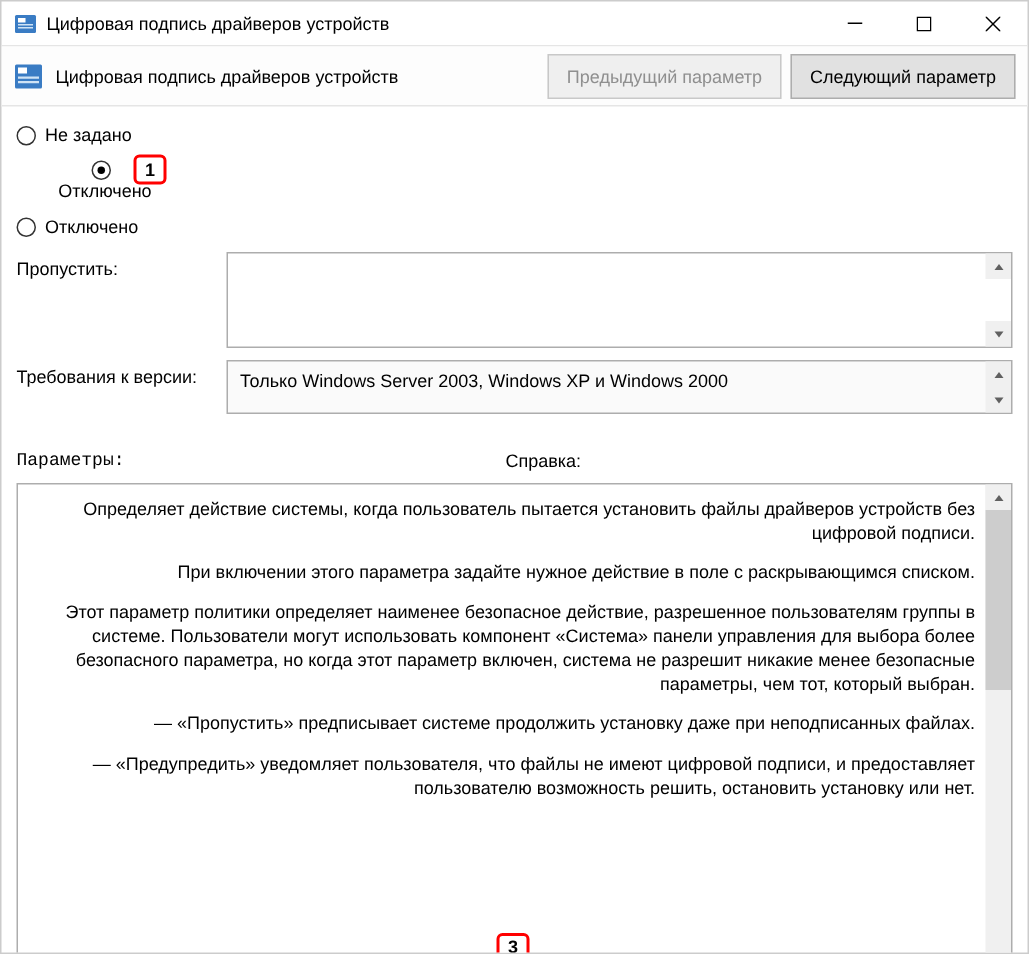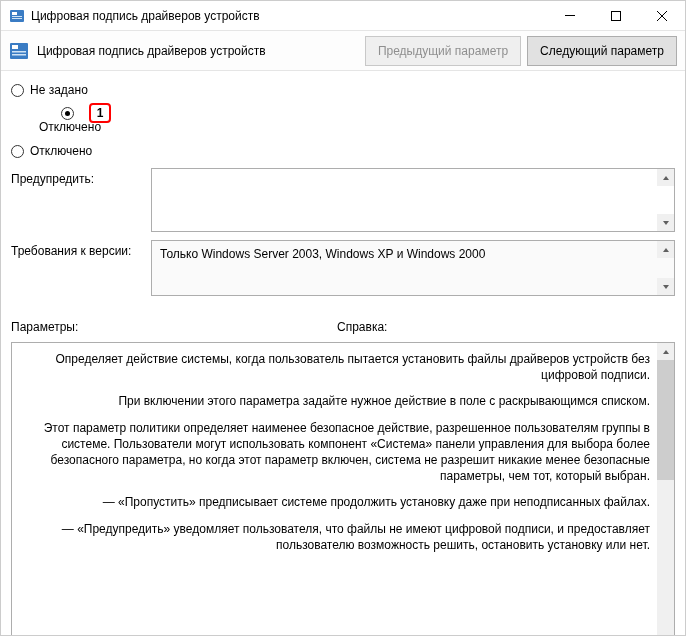--- a/index.html
+++ b/index.html
@@ -73,34 +73,34 @@
     background: #000;
   }
   .fields { flex: 1; }
   .field-row { display: flex; margin-bottom: 8px; }
   .field-label { width: 140px; padding-top: 4px; }
   .field-box {
     flex: 1; position: relative;
     border: 1px solid #adadad; background: #fff;
   }
   .comment-box { height: 64px; }
-  .req-box { height: 56px; background: #fafafa; }
+  .req-box { height: 36px; background: #fafafa; }
   .req-text { padding: 6px 24px 6px 8px; font-size: 12px; }
   .scroll-arrow {
     position: absolute; right: 0; width: 17px; height: 17px;
     display: flex; align-items: center; justify-content: center;
     background: #f0f0f0;
   }
   .scroll-arrow.top { top: 0; }
   .scroll-arrow.bot { bottom: 0; }
   .scroll-arrow svg { width: 8px; height: 8px; fill: #606060; }
   
   .sections-row { display: flex; margin-top: 16px; }
   .section-label { font-size: 12px; }
-  .section-left { width: 326px; }
+  .section-left { width: 326px; font-family: Liberation Mono, monospace; }
   
   .panels-row { display: flex; margin-top: 8px; }
   .panel {
     border: 1px solid #adadad; position: relative;
     height: 332px; overflow: hidden;
   }
   .panel-left { width: 326px; margin-right: 8px; padding: 10px; }
   .panel-right { flex: 1; padding: 8px 24px 8px 8px; text-align: right; }
   .panel-right .scrollbar {
     position: absolute; right: 0; top: 0; bottom: 0; width: 17px;
@@ -211,21 +211,21 @@
         <span>Отключено</span>
         <div class="marker" style="left:78px; top:-4px;">1</div>
       </div>
       <div class="radio-row">
         <span class="radio"></span>
         <span>Отключено</span>
       </div>
     </div>
     <div class="fields">
       <div class="field-row">
-        <div class="field-label">Предупредить:</div>
+        <div class="field-label">Пропустить:</div>
         <div class="field-box comment-box">
           <div class="scroll-arrow top">
               <svg viewBox="0 0 8 8">
                 <polygon points="4,2 7,6 1,6"></polygon>
               </svg>
             </div>
           <div class="scroll-arrow bot">
               <svg viewBox="0 0 8 8">
                 <polygon points="1,2 7,2 4,6"></polygon>
               </svg>

